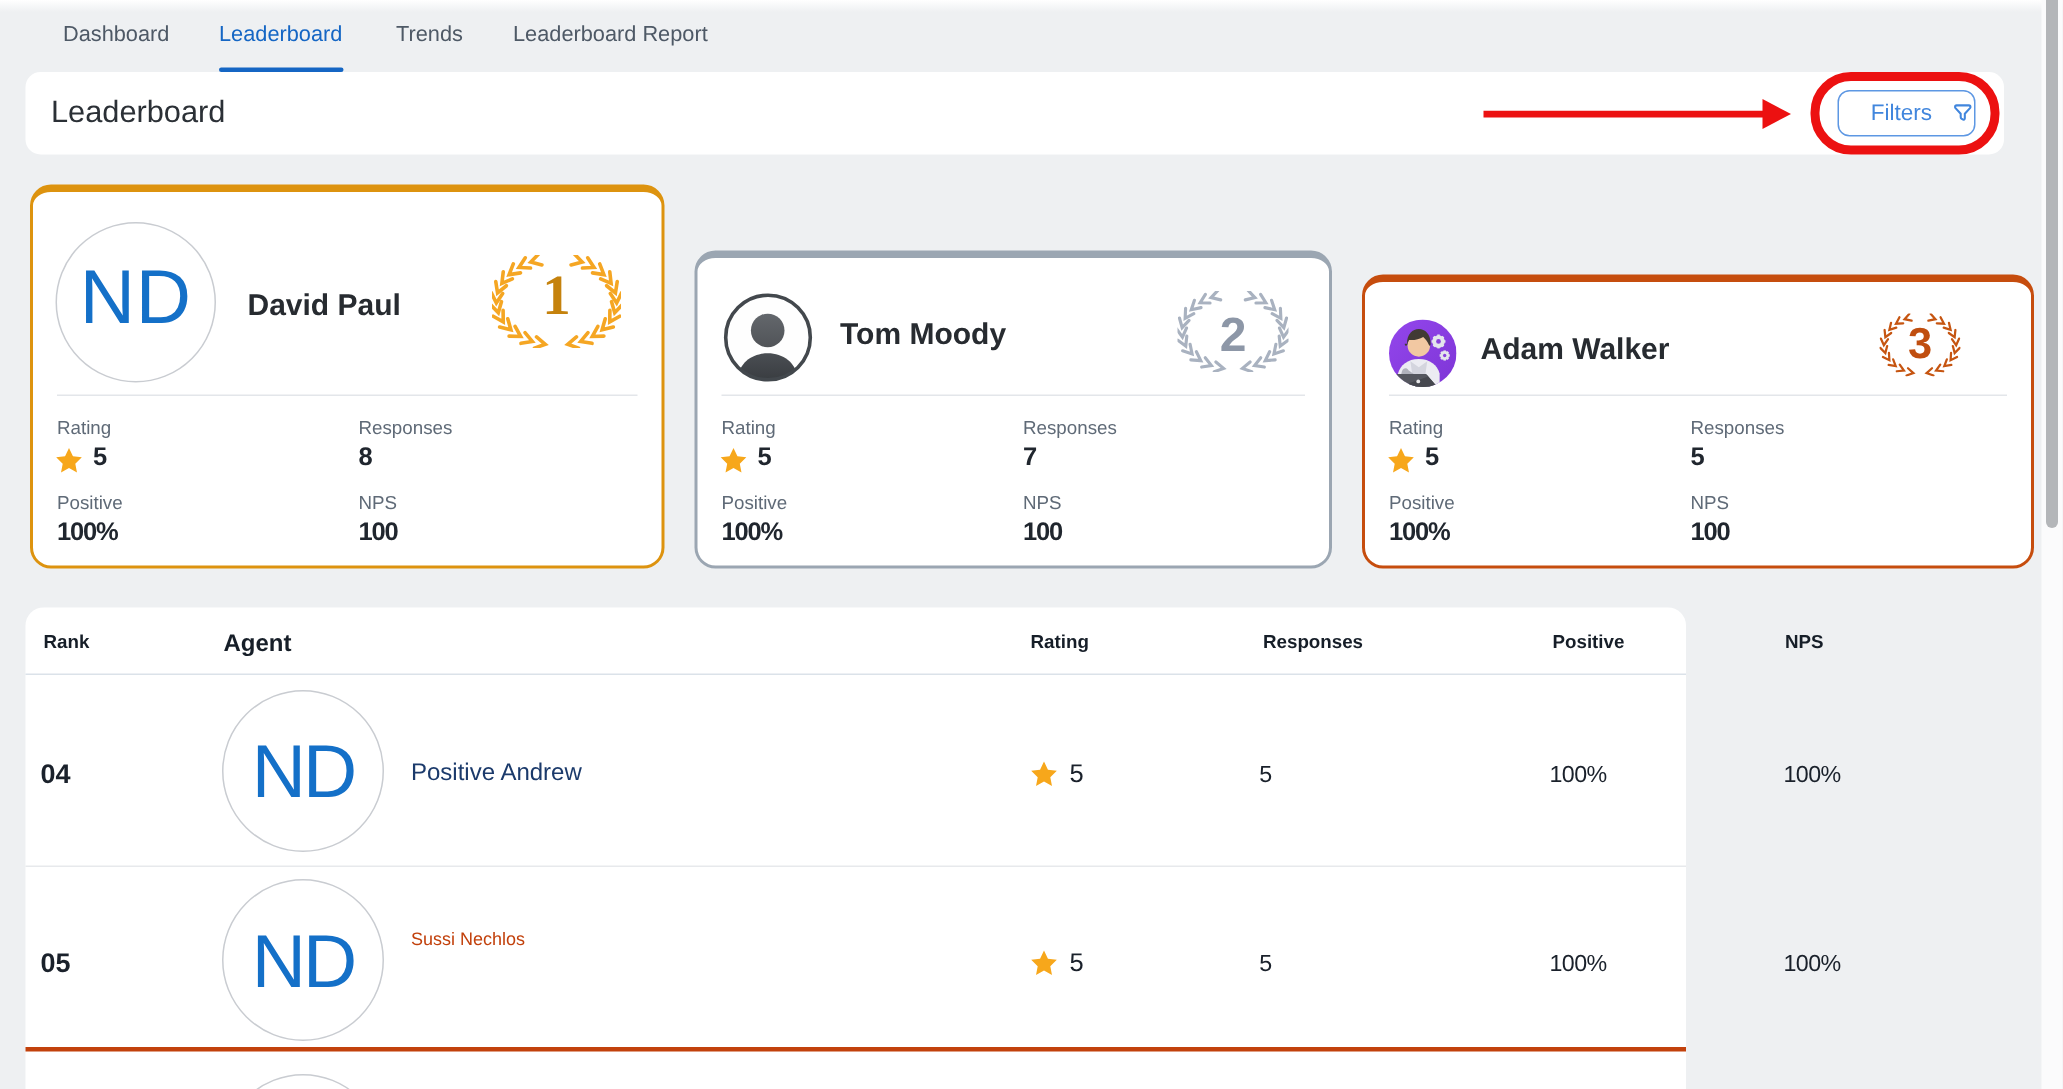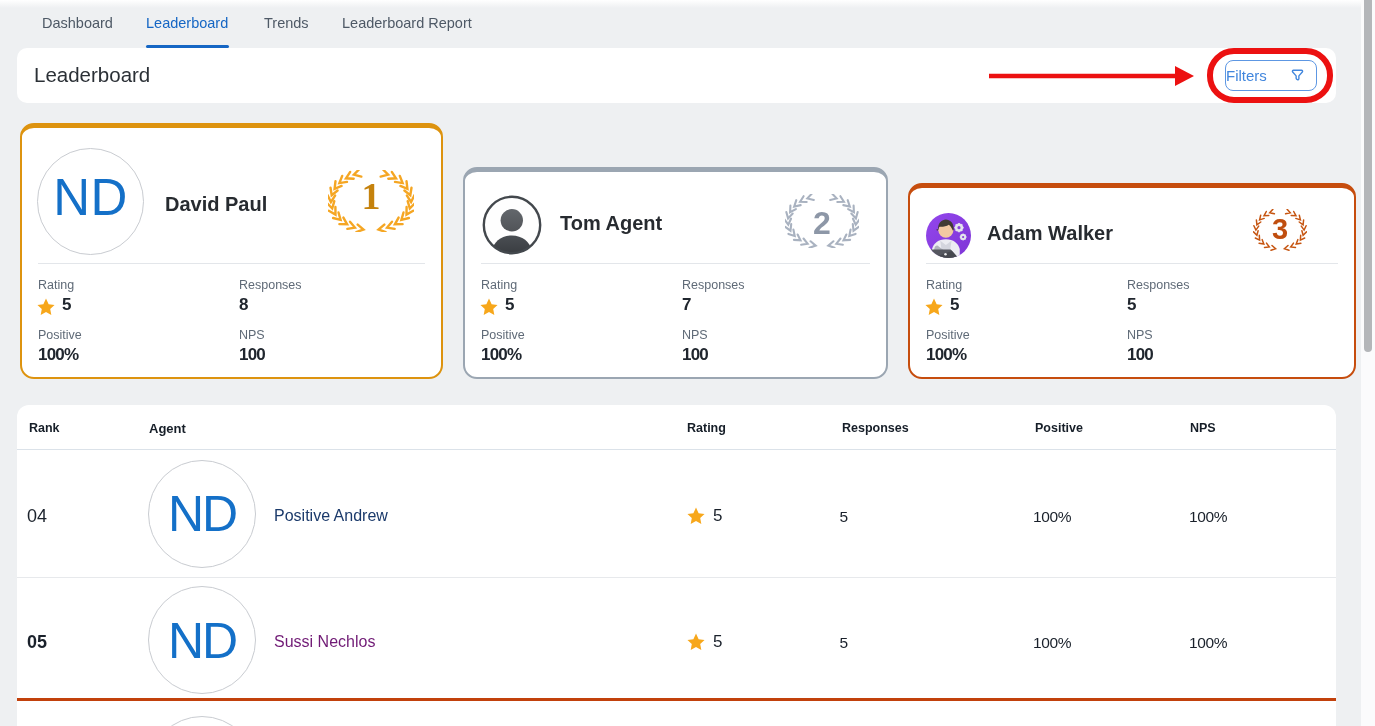--- a/index.html
+++ b/index.html
@@ -18,21 +18,21 @@
 <div style="position:absolute;left:146px;top:45px;width:83px;height:3px;background:#1566C4;border-radius:2px"></div>
 
 <div style="position:absolute;left:17px;top:48px;width:1319px;height:55px;background:#fff;border-radius:10px"></div>
 <div style="position:absolute;left:34px;top:62.5px;font-size:20.5px;color:#2b3036">Leaderboard</div>
 
 <svg style="position:absolute;left:985px;top:60px" width="215" height="32" viewBox="0 0 215 32">
 <line x1="4" y1="16" x2="191" y2="16" stroke="#EC1111" stroke-width="4.5"></line>
 <path d="M190 6 L209 16 L190 26 z" fill="#EC1111"></path>
 </svg>
 
-<div style="position:absolute;left:1225px;top:60px;width:92px;height:31px;border:1px solid #5D97E3;border-radius:8px;background:#fff;display:flex;align-items:center;justify-content:flex-start;gap:23px">
+<div style="position:absolute;left:1225px;top:60px;width:92px;height:31px;border:1px solid #5D97E3;border-radius:8px;background:#fff;display:flex;align-items:center;justify-content:flex-end;gap:13px">
 <span style="font-size:15px;color:#4186DD">Filters</span>
 <svg width="15" height="15" viewBox="0 0 24 24" fill="none" stroke="#4186DD" stroke-width="2.2" stroke-linecap="round" stroke-linejoin="round">
       <path d="M3.8 5.2 C3.8 4.2 4.5 3.6 5.4 3.6 L18.6 3.6 C19.5 3.6 20.2 4.2 20.2 5.2 C20.2 5.7 20 6.1 19.7 6.5 L14.2 12.6 L14.2 17.3 C14.2 18.6 13 19.3 11.9 18.6 L10.6 17.8 C9.9 17.3 9.8 16.8 9.8 16 L9.8 12.6 L4.3 6.5 C4 6.1 3.8 5.7 3.8 5.2 Z"></path>
     </svg>
 </div>
 <div style="position:absolute;left:1207px;top:48px;width:126px;height:55px;border:6px solid #EC1111;border-radius:27px"></div>
 
 <div class="card" style="left:20px;top:123px;width:423px;height:256px;border:2px solid #DD930F;border-top-width:5px">
 <div style="position:absolute;left:15px;top:20px;width:107px;height:107px;border:1px solid #c9ccd1;border-radius:50%;background:#fff;display:flex;align-items:center;justify-content:center">
       <span style="font-size:51px;color:#1470C8;letter-spacing:0.5px;line-height:1;margin-top:-9px">ND</span>
@@ -96,21 +96,21 @@
           <stop offset="1" stop-color="#35383c"></stop>
         </linearGradient>
       </defs>
 <circle cx="30" cy="30" r="28.2" fill="#fefefe"></circle>
 <g clip-path="url(#pc)">
 <circle cx="29.8" cy="25.3" r="11.2" fill="url(#pg)"></circle>
 <path d="M29.8 40.5 c-10.5 0 -18.5 6.5 -19.5 15 l0 8 39 0 0 -8 c-1 -8.5 -9 -15 -19.5 -15z" fill="url(#pg2)"></path>
 </g>
 <circle cx="30" cy="30" r="28.2" fill="none" stroke="#43484d" stroke-width="2.4"></circle>
 </svg>
-<div class="name" style="left:95px;top:40px">Tom Agent</div>
+<div class="name" style="left:95px;top:40px">Tom Moody</div>
 <svg style="position:absolute;left:320px;top:22px" width="74" height="54" viewBox="0 0 74 54">
       <path d="M28.8 5.9 L22.4 4.4 L26.9 -0.4" stroke="#A9B2C0" stroke-width="2.1" fill="none" stroke-linecap="round"></path>
 <path d="M45.2 5.9 L51.6 4.4 L47.1 -0.4" stroke="#A9B2C0" stroke-width="2.1" fill="none" stroke-linecap="round"></path>
 <path d="M21.7 8.0 L15.1 7.8 L18.6 2.2" stroke="#A9B2C0" stroke-width="2.1" fill="none" stroke-linecap="round"></path>
 <path d="M52.3 8.0 L58.9 7.8 L55.4 2.2" stroke="#A9B2C0" stroke-width="2.1" fill="none" stroke-linecap="round"></path>
 <path d="M15.7 11.1 L9.2 12.5 L11.3 6.2" stroke="#A9B2C0" stroke-width="2.1" fill="none" stroke-linecap="round"></path>
 <path d="M58.3 11.1 L64.8 12.5 L62.7 6.2" stroke="#A9B2C0" stroke-width="2.1" fill="none" stroke-linecap="round"></path>
 <path d="M10.9 15.1 L5.1 18.2 L5.4 11.6" stroke="#A9B2C0" stroke-width="2.1" fill="none" stroke-linecap="round"></path>
 <path d="M63.1 15.1 L68.9 18.2 L68.6 11.6" stroke="#A9B2C0" stroke-width="2.1" fill="none" stroke-linecap="round"></path>
 <path d="M7.7 19.6 L3.1 24.4 L1.3 18.0" stroke="#A9B2C0" stroke-width="2.1" fill="none" stroke-linecap="round"></path>
@@ -227,51 +227,51 @@
     </svg>
 <div class="val" style="position:absolute;left:40px;bottom:62.5px">5</div>
 <div class="val" style="position:absolute;left:217px;bottom:62.5px">5</div>
 <div class="lbl" style="position:absolute;left:16px;bottom:35.5px">Positive</div>
 <div class="lbl" style="position:absolute;left:217px;bottom:35.5px">NPS</div>
 <div class="val" style="position:absolute;left:16px;bottom:12px">100%</div>
 <div class="val" style="position:absolute;left:217px;bottom:12px">100</div>
 
 </div>
 
-<div style="position:absolute;left:17px;top:405px;width:1319px;height:321px;background:#fff;border-radius:12px 12px 0 0">
+<div style="position:absolute;left:17px;top:405px;width:1107px;height:321px;background:#fff;border-radius:12px 12px 0 0">
   <div style="position:absolute;left:0;top:0;width:100%;height:45px;border-bottom:1.5px solid #dbe2e9">
     <span class="th" style="position:absolute;left:12px;top:16px;font-size:12.5px;font-weight:bold;color:#161e28">Rank</span>
-    <span class="th" style="position:absolute;left:132px;top:16px;font-size:13px;font-weight:bold;color:#161e28">Agent</span>
+    <span class="th" style="position:absolute;left:132px;top:16px;font-size:16px;font-weight:bold;color:#161e28">Agent</span>
     <span class="th" style="position:absolute;left:670px;top:16px;font-size:12.5px;font-weight:bold;color:#161e28">Rating</span>
     <span class="th" style="position:absolute;left:825px;top:16px;font-size:12.5px;font-weight:bold;color:#161e28">Responses</span>
     <span class="th" style="position:absolute;left:1018px;top:16px;font-size:12.5px;font-weight:bold;color:#161e28">Positive</span>
     <span class="th" style="position:absolute;left:1173px;top:16px;font-size:12.5px;font-weight:bold;color:#161e28">NPS</span>
   </div>
 
   <div style="position:absolute;left:0;top:45.5px;width:100%;height:127.5px;border-bottom:1px solid #e7e9ec">
-    <span style="position:absolute;left:10px;top:55px;font-size:18px;font-weight:normal;color:#1a212b">04</span>
+    <span style="position:absolute;left:10px;top:55px;font-size:18px;font-weight:bold;color:#1a212b">04</span>
     <div style="position:absolute;left:131px;top:9px;width:108px;height:108px;border:1px solid #c9ccd1;border-radius:50%;background:#fff;display:flex;align-items:center;justify-content:center">
         <span style="font-size:50px;color:#1470C8;letter-spacing:-2px;line-height:1;margin-top:1px">ND</span>
       </div>
     <span style="position:absolute;left:257px;top:56.5px;font-size:16px;color:#1B3A6B">Positive Andrew</span>
     <svg style="position:absolute;left:670px;top:56px" width="18" height="18" viewBox="0 0 24 24">
         <path d="M12 0.8 L15.5 8.2 L23.4 9.2 L17.6 14.8 L19.1 22.7 L12 18.7 L4.9 22.7 L6.4 14.8 L0.6 9.2 L8.5 8.2 Z" fill="#F7A71B"></path>
       </svg>
     <span style="position:absolute;left:696px;top:55px;font-size:17px;color:#1a212b">5</span>
     <span style="position:absolute;left:822.5px;top:57px;font-size:15.5px;color:#1a212b">5</span>
     <span style="position:absolute;left:1016px;top:57px;font-size:15.5px;letter-spacing:-0.4px;color:#1a212b">100%</span>
     <span style="position:absolute;left:1172px;top:57px;font-size:15.5px;letter-spacing:-0.4px;color:#1a212b">100%</span>
   </div>
 
   <div style="position:absolute;left:0;top:173px;width:100%;height:123px;border-bottom:3px solid #c2410c">
     <span style="position:absolute;left:10px;top:54px;font-size:18px;font-weight:bold;color:#1a212b">05</span>
     <div style="position:absolute;left:131px;top:8px;width:108px;height:108px;border:1px solid #c9ccd1;border-radius:50%;background:#fff;display:flex;align-items:center;justify-content:center">
         <span style="font-size:50px;color:#1470C8;letter-spacing:-2px;line-height:1;margin-top:1px">ND</span>
       </div>
-    <span style="position:absolute;left:257px;top:55px;font-size:16px;color:#701a75">Sussi Nechlos</span>
+    <span style="position:absolute;left:257px;top:41px;font-size:12px;color:#c2410c">Sussi Nechlos</span>
     <svg style="position:absolute;left:670px;top:54.5px" width="18" height="18" viewBox="0 0 24 24">
         <path d="M12 0.8 L15.5 8.2 L23.4 9.2 L17.6 14.8 L19.1 22.7 L12 18.7 L4.9 22.7 L6.4 14.8 L0.6 9.2 L8.5 8.2 Z" fill="#F7A71B"></path>
       </svg>
     <span style="position:absolute;left:696px;top:53.5px;font-size:17px;color:#1a212b">5</span>
     <span style="position:absolute;left:822.5px;top:55.5px;font-size:15.5px;color:#1a212b">5</span>
     <span style="position:absolute;left:1016px;top:55.5px;font-size:15.5px;letter-spacing:-0.4px;color:#1a212b">100%</span>
     <span style="position:absolute;left:1172px;top:55.5px;font-size:15.5px;letter-spacing:-0.4px;color:#1a212b">100%</span>
   </div>
 
   <div style="position:absolute;left:0;top:296px;width:100%;height:25px;overflow:visible">

